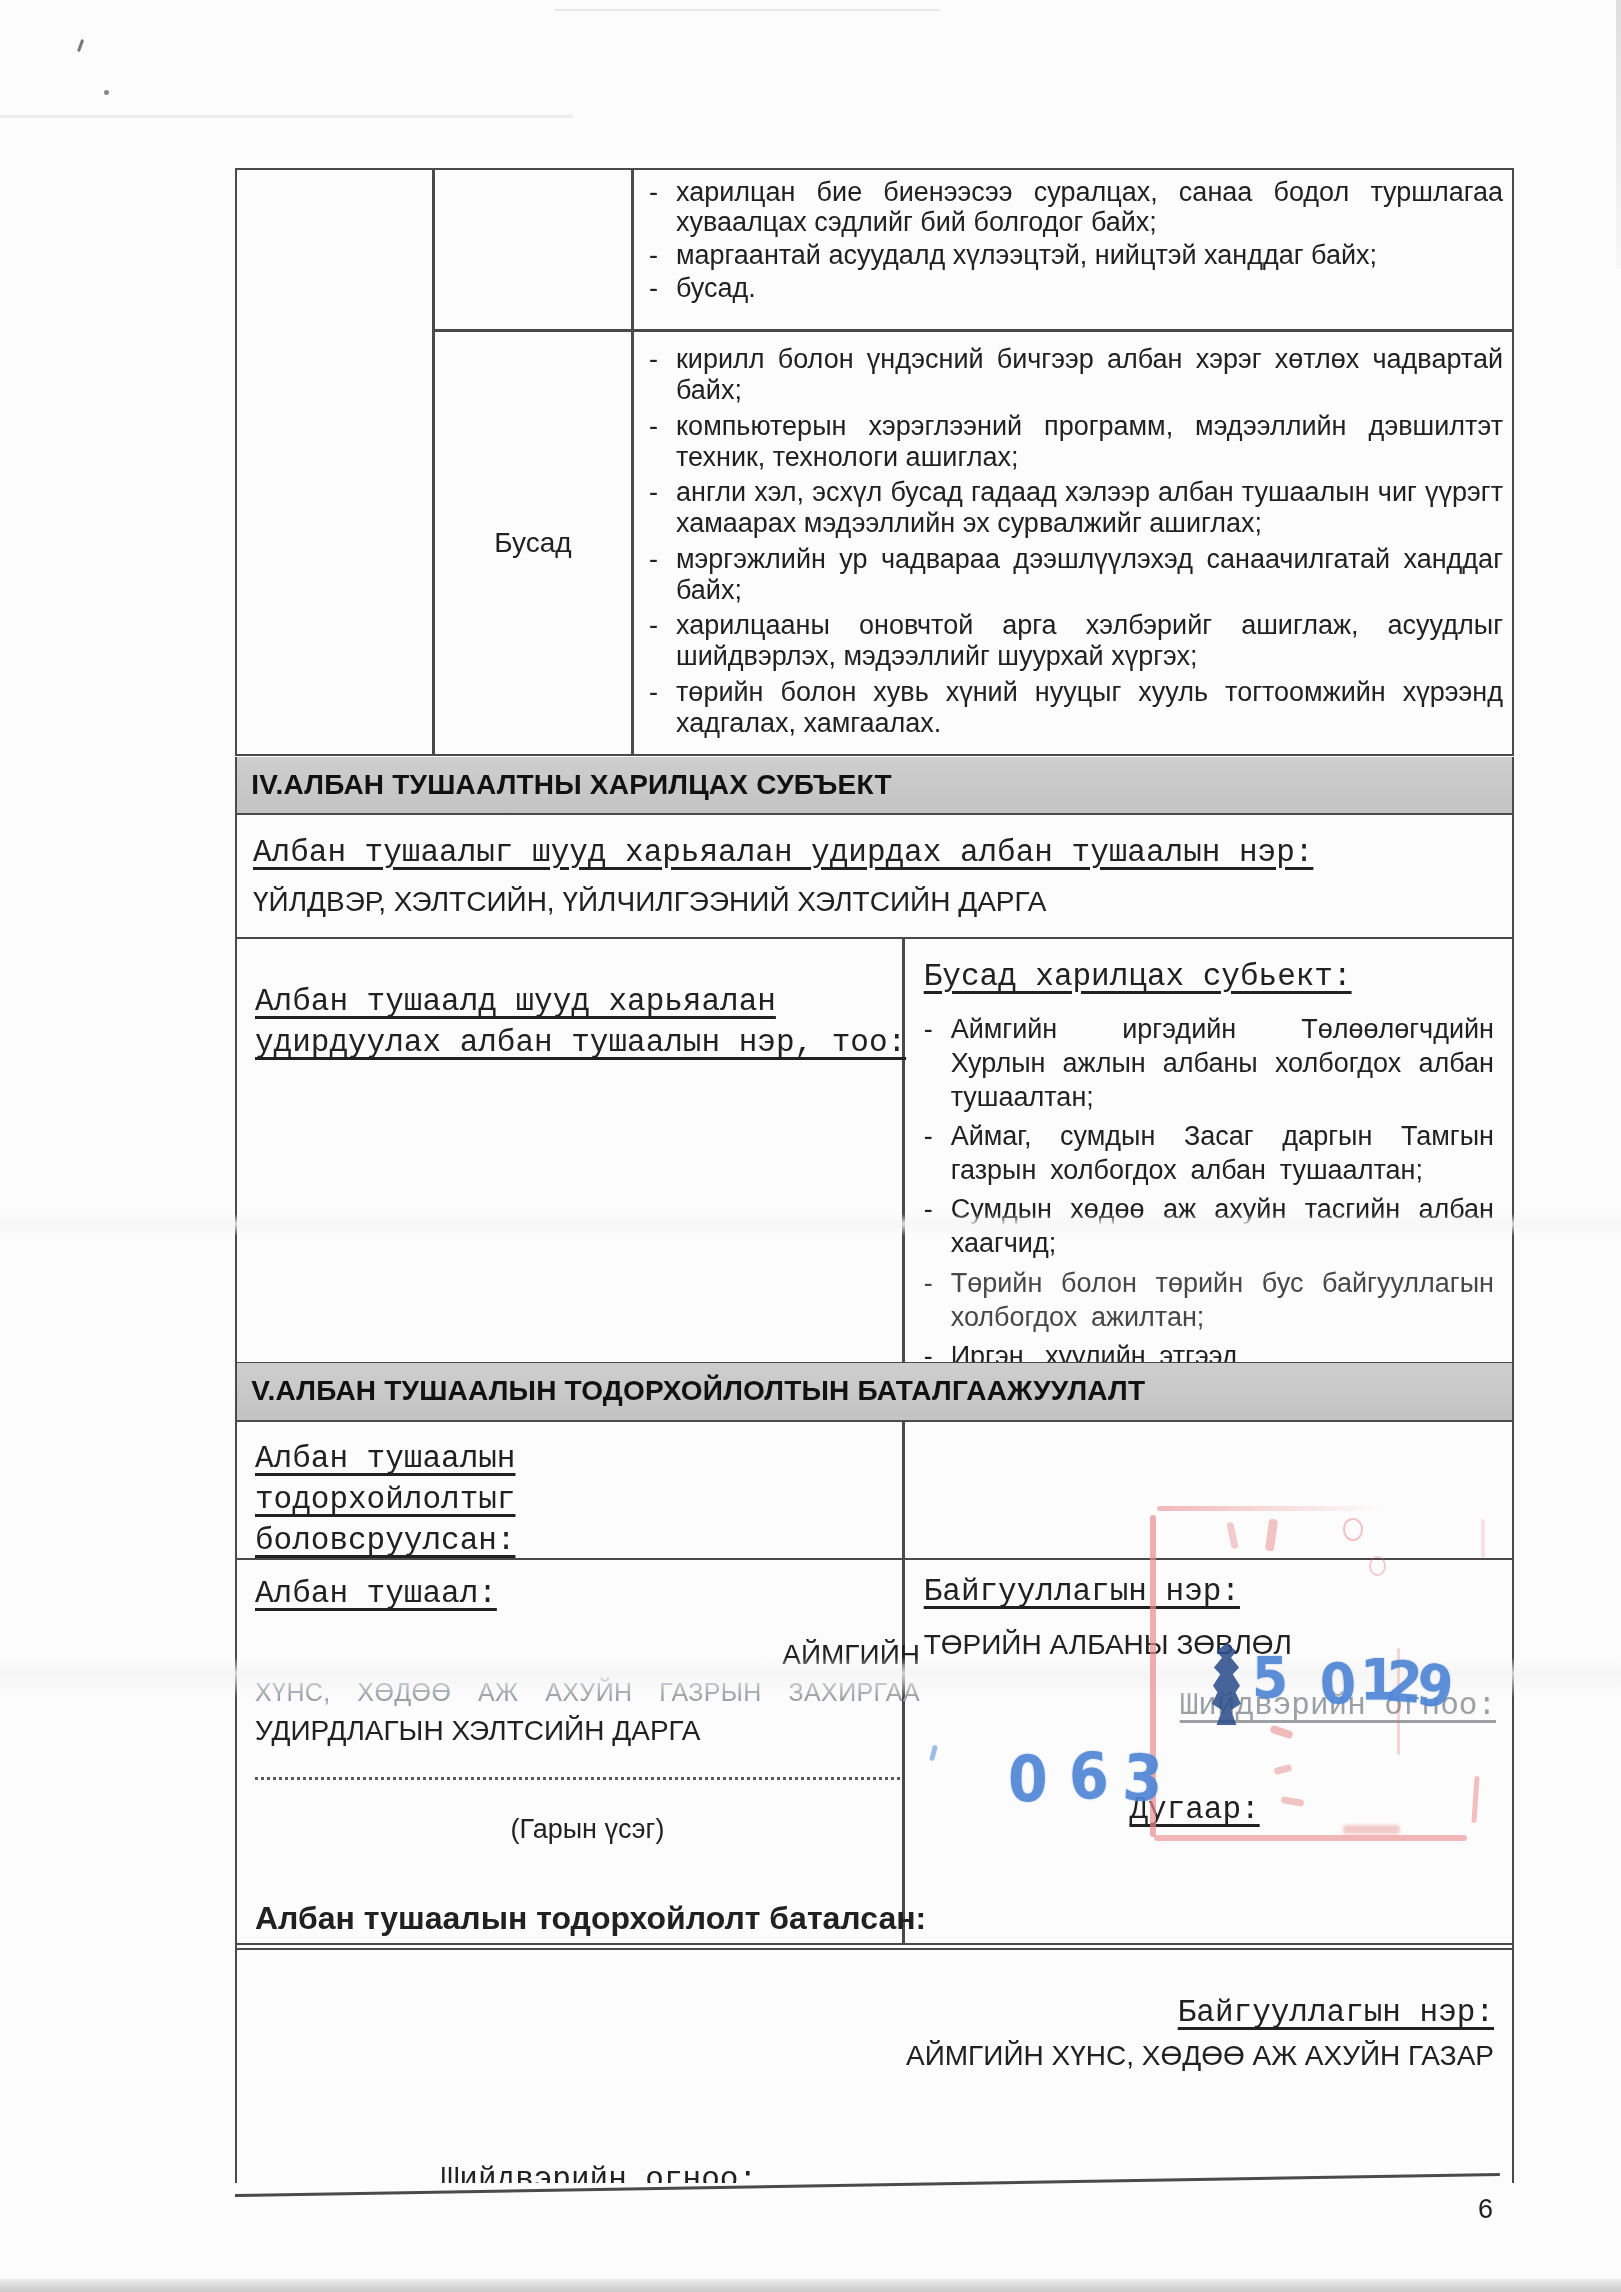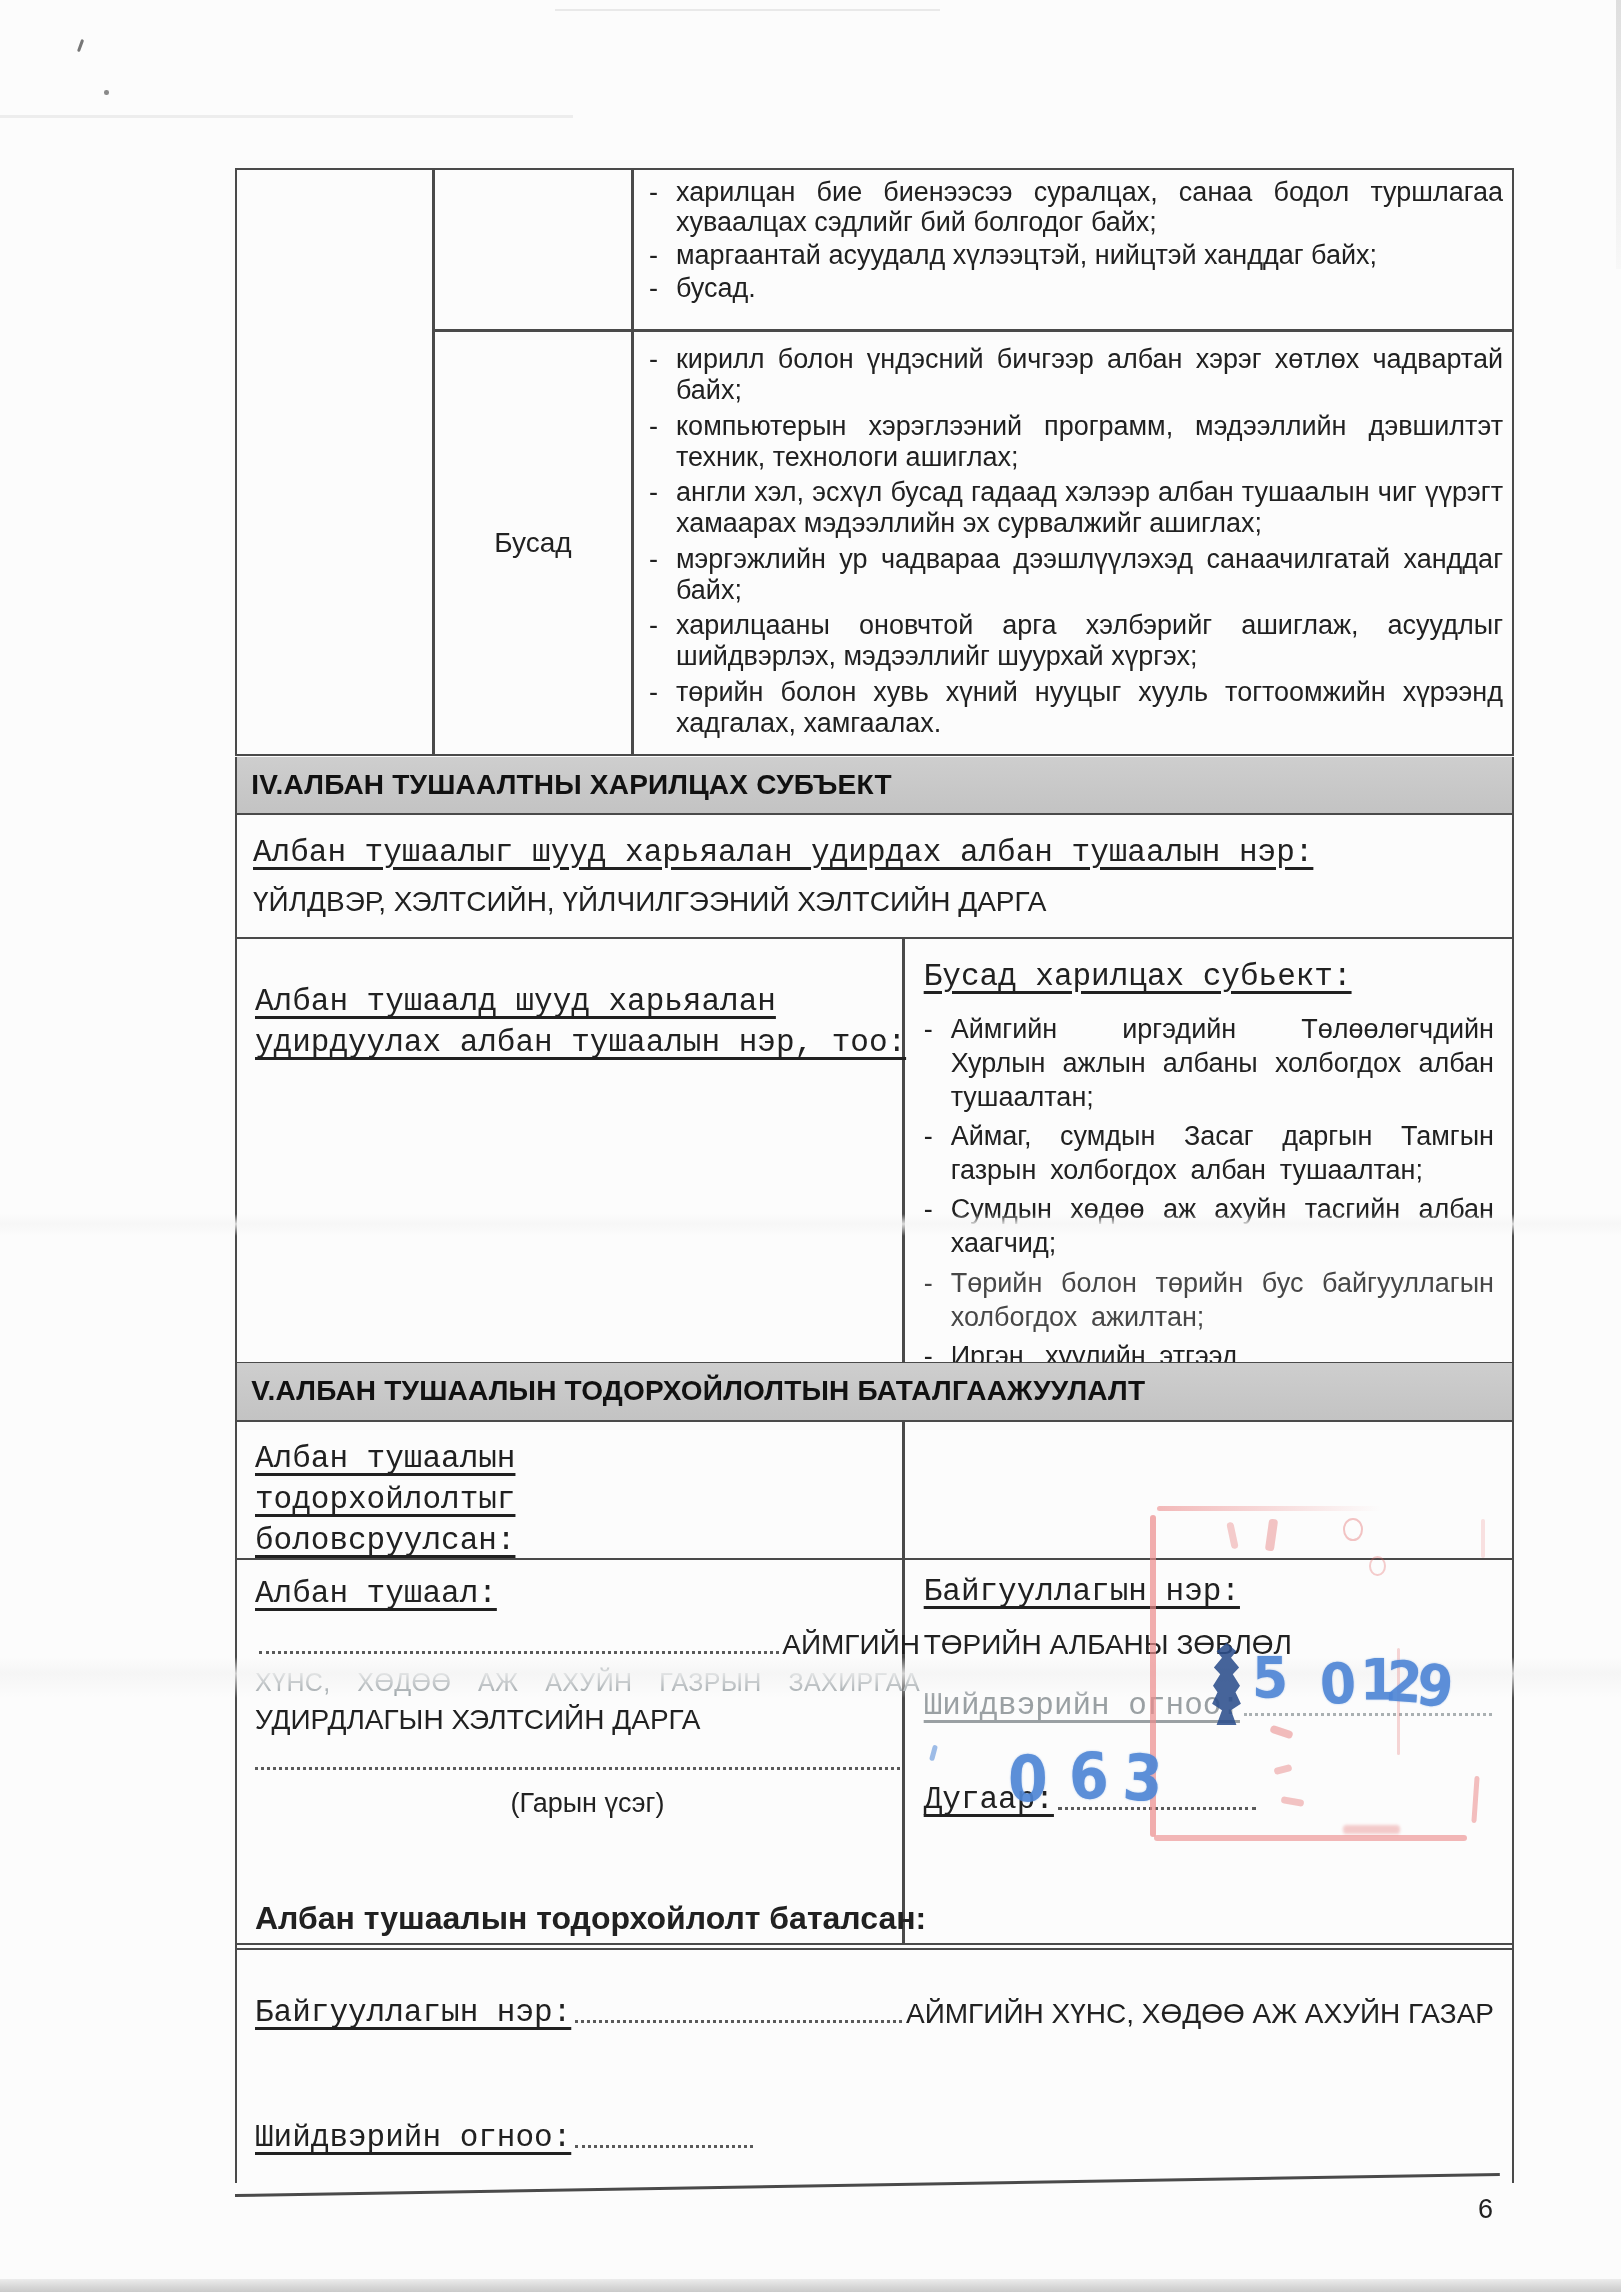--- a/index.html
+++ b/index.html
@@ -51,24 +51,24 @@
          transform-origin:left center;transform:rotate(-0.95deg);}
   
   .lblu{font-size:31px;text-decoration:underline;text-decoration-thickness:2.7px;text-underline-offset:6.3px;font-family:Liberation Mono, monospace;}
   .lh44{line-height:41px;}
   .caps{font-size:28px;}
   .faded{color:#9aa0a3;}
   .capsJ{font-size:25px;letter-spacing:0.4px;text-align:justify;text-align-last:justify;
          color:#98a0a4;filter:blur(0.4px);}
   .leader{flex:1;border-bottom:3.6px dotted #5a5a5a;height:7.2px;margin:0 3.6px 7.2px 3.6px;}
   .leader.fadedl{border-color:#aab0b2;}
-  .flexline{display:flex;align-items:flex-end;}
+  .flexline{display:flex;align-items:flex-end;flex-direction:column;}
   .lcell{position:absolute;left:0;top:0;width:665px;bottom:0;padding:16px 18px;overflow:hidden;}
   .rcell{position:absolute;left:667px;right:0;top:0;bottom:0;padding:14.3px 16px 0 19.7px;overflow:hidden;}
-  .sig{text-align:center;margin-top:18px;font-size:27px;}
+  .sig{text-align:center;margin-top:34px;font-size:27px;}
   .dateblank{margin-top:23px;font-size:27px;padding-left:3.6px;}
   .dotsline{margin-top:23px;border-bottom:3.6px dotted #5a5a5a;height:7.2px;width:97%;}
   
   .stamp{position:absolute;left:1150px;top:1506px;width:358px;height:335px;z-index:5;pointer-events:none;}
   .stamp div{position:absolute;}
   .st-left{left:0;top:9px;bottom:3.6px;width:6.3px;background:#ec8b8b;opacity:.7;border-radius:3.6px;}
   .st-bottom{left:3.6px;bottom:0;right:41px;height:6.3px;background:#ec8b8b;opacity:.62;border-radius:3.6px;}
   .st-top{left:7.2px;top:0;width:224px;height:5.4px;border-radius:2.7px;
           background:linear-gradient(90deg,rgba(236,139,139,.6),rgba(236,139,139,0));}
   .st-right{right:23px;top:12.5px;width:4.5px;height:39px;background:#ec8b8b;opacity:.25;border-radius:2.7px;}

